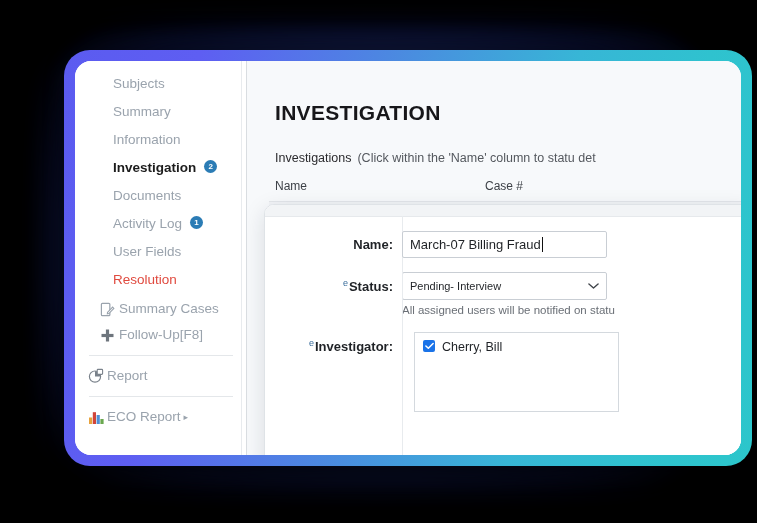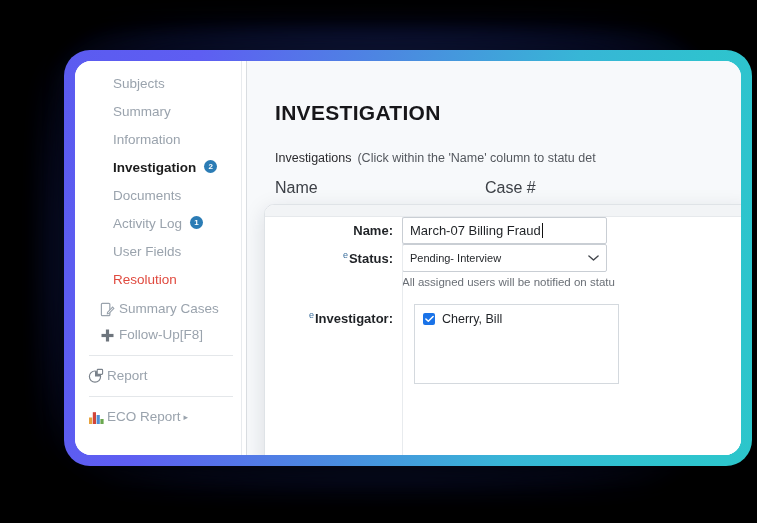--- a/index.html
+++ b/index.html
@@ -174,21 +174,21 @@
   .subtitle-strong {
     color: #2b2b2e;
   }
   .subtitle-hint {
     color: #54585e;
     margin-left: 6px;
   }
   .tbl-head {
     display: flex;
     padding: 14px 10px 0 28px;
-    font-size: 16px;
+    font-size: 12px;
     color: #3d4147;
     white-space: nowrap;
   }
   .tbl-head .c1 { width: 210px; }
   .tbl-row {
     display: flex;
     align-items: center;
     margin: 8px 0 0 22px;
     padding: 7px 0 7px 6px;
     background: #f1f3f6;
@@ -227,20 +227,21 @@
   }
   #form-card-head {
     height: 11px;
     background: #f2f4f6;
     border-bottom: 1px solid #e6e9ec;
   }
   .form-row {
     display: flex;
     align-items: flex-start;
     padding: 0 0 0 0;
+    margin-top: 14px;
   }
   .form-label {
     width: 137px;
     flex: 0 0 137px;
     text-align: right;
     font-size: 13px;
     font-weight: bold;
     color: #1f2226;
     padding-top: 6px;
     padding-right: 9px;
@@ -302,21 +303,20 @@
     width: 205px;
     border: 1px solid #d4d9de;
     border-left: 1px solid #d4d9de;
     background: #ffffff;
     box-sizing: border-box;
     padding: 7px 8px 10px 8px;
     min-height: 80px;
   }
   .chk-row {
     display: flex;
-    align-items: center;
     font-size: 12.5px;
     color: #1f2226;
     margin-bottom: 12px;
     white-space: nowrap;
     cursor: pointer;
   }
   .chk {
     width: 12px;
     height: 12px;
     border-radius: 2px;

